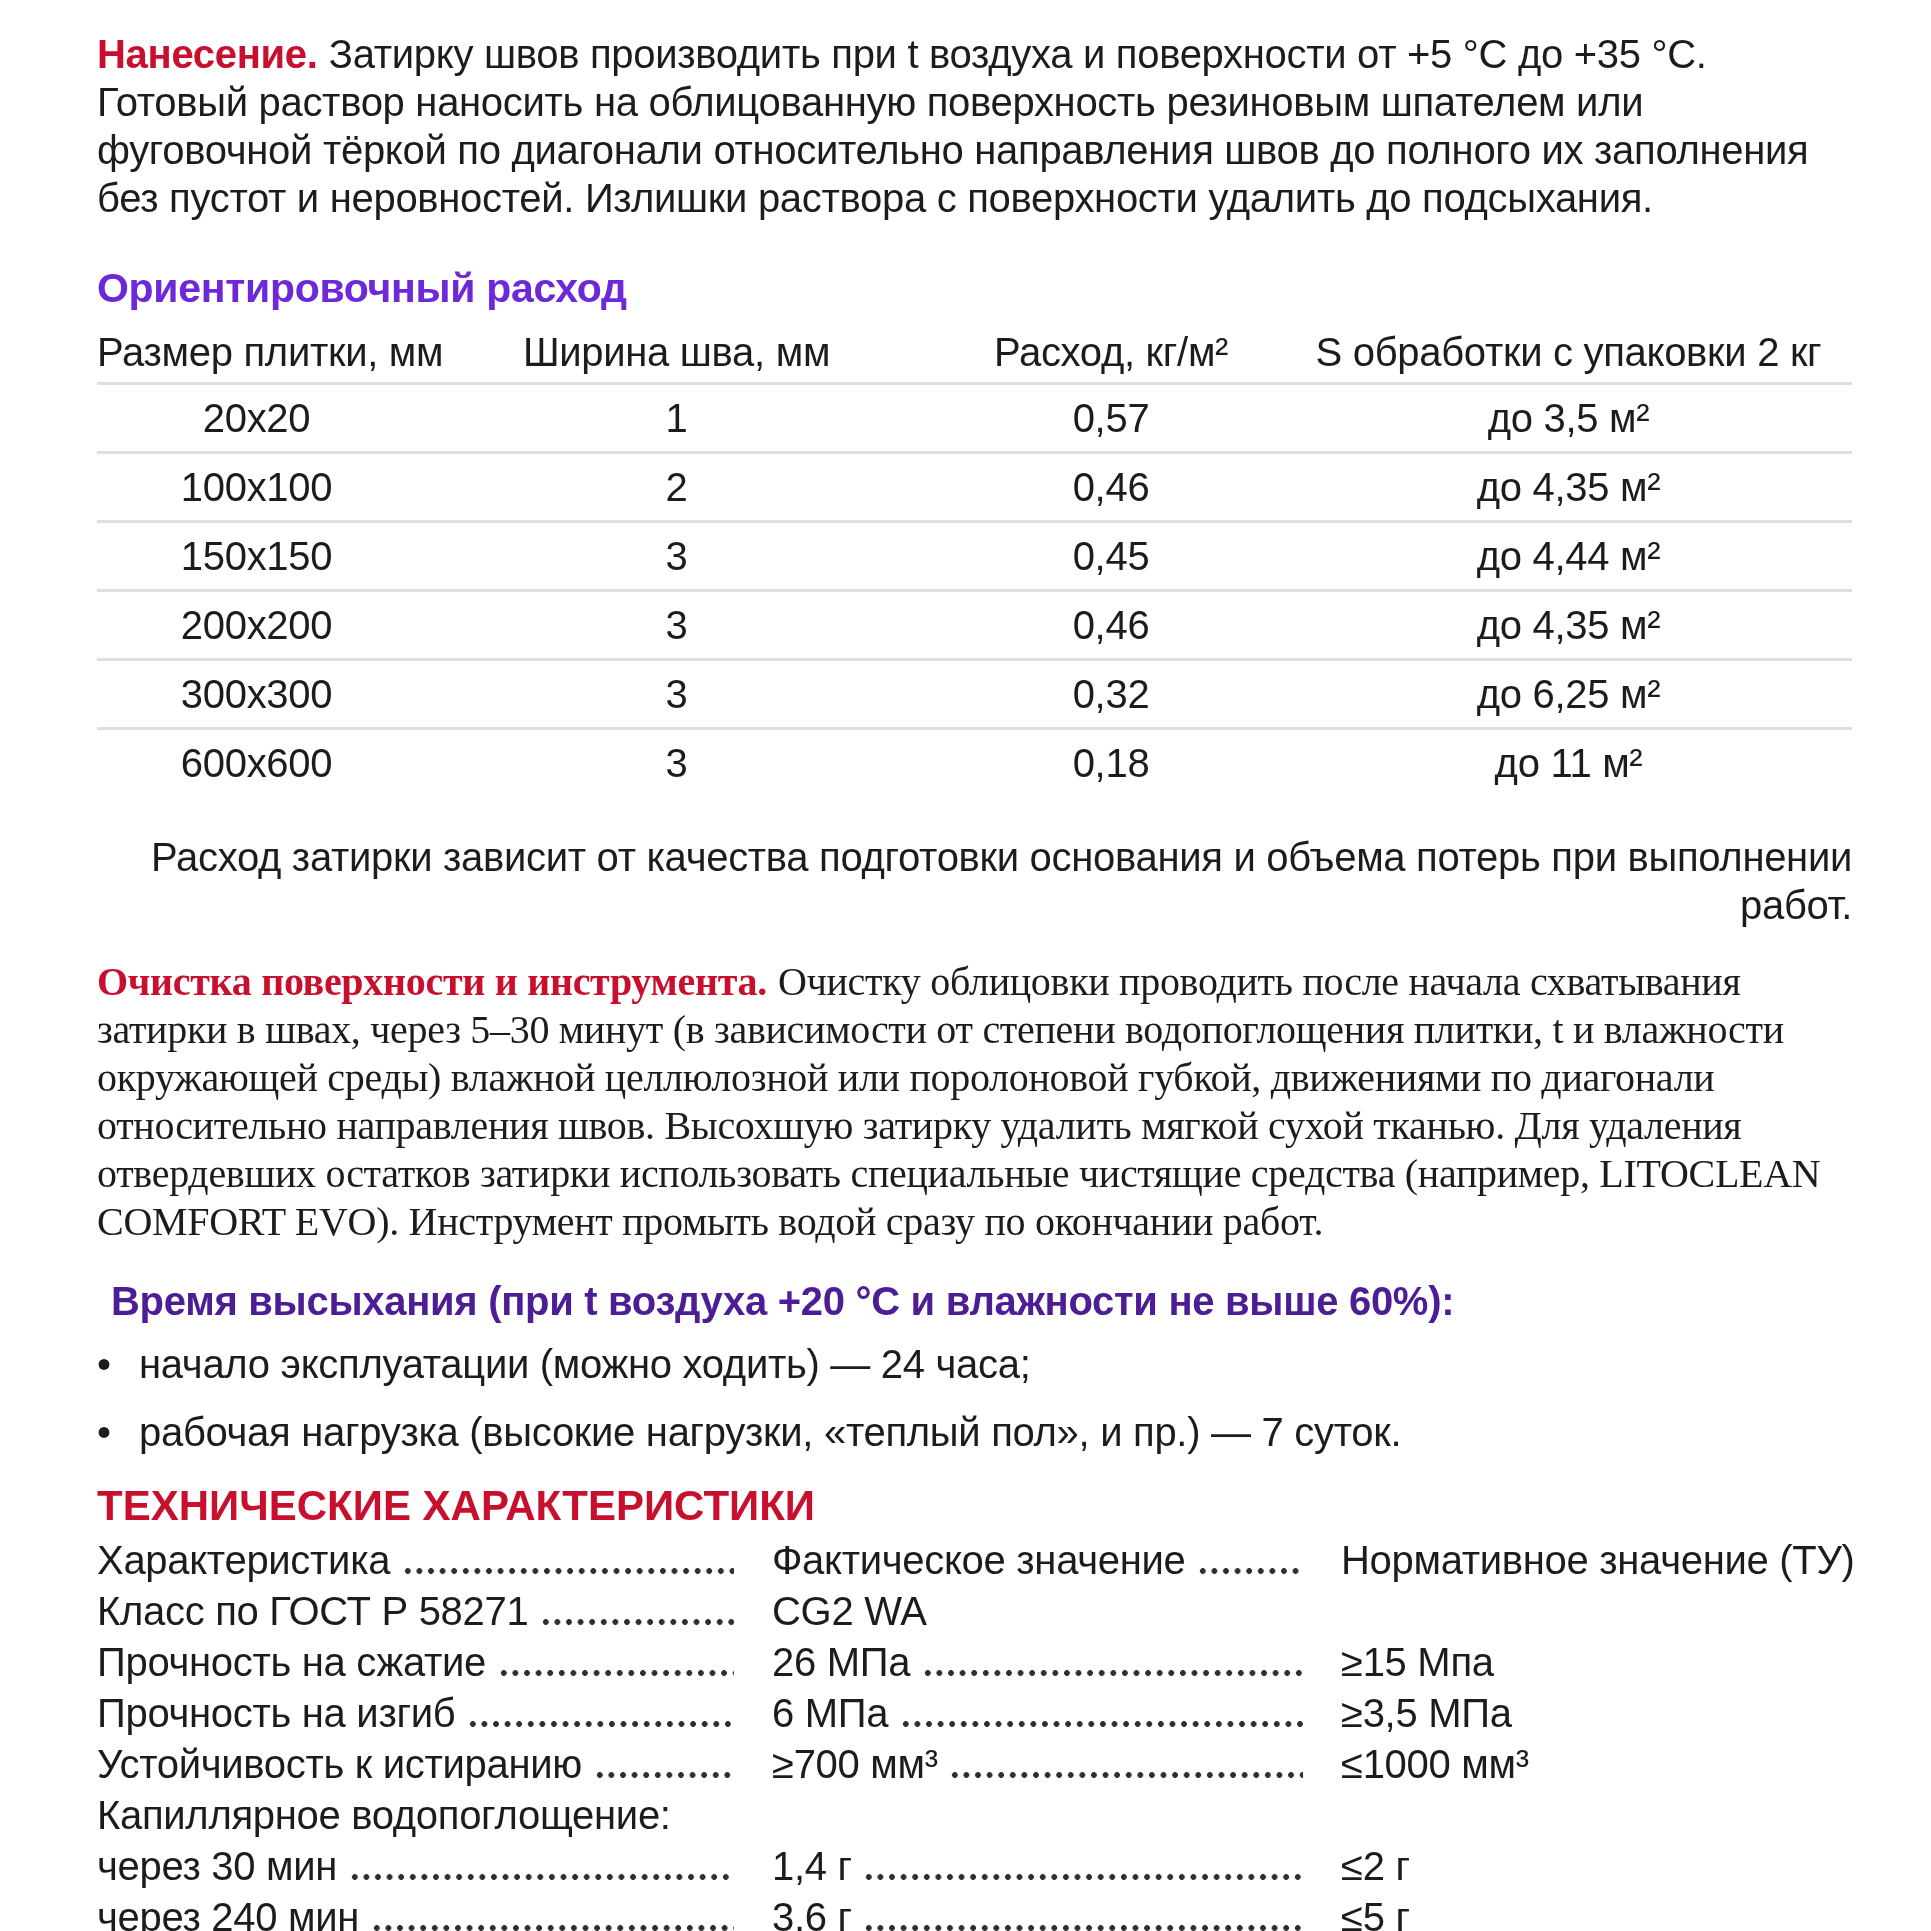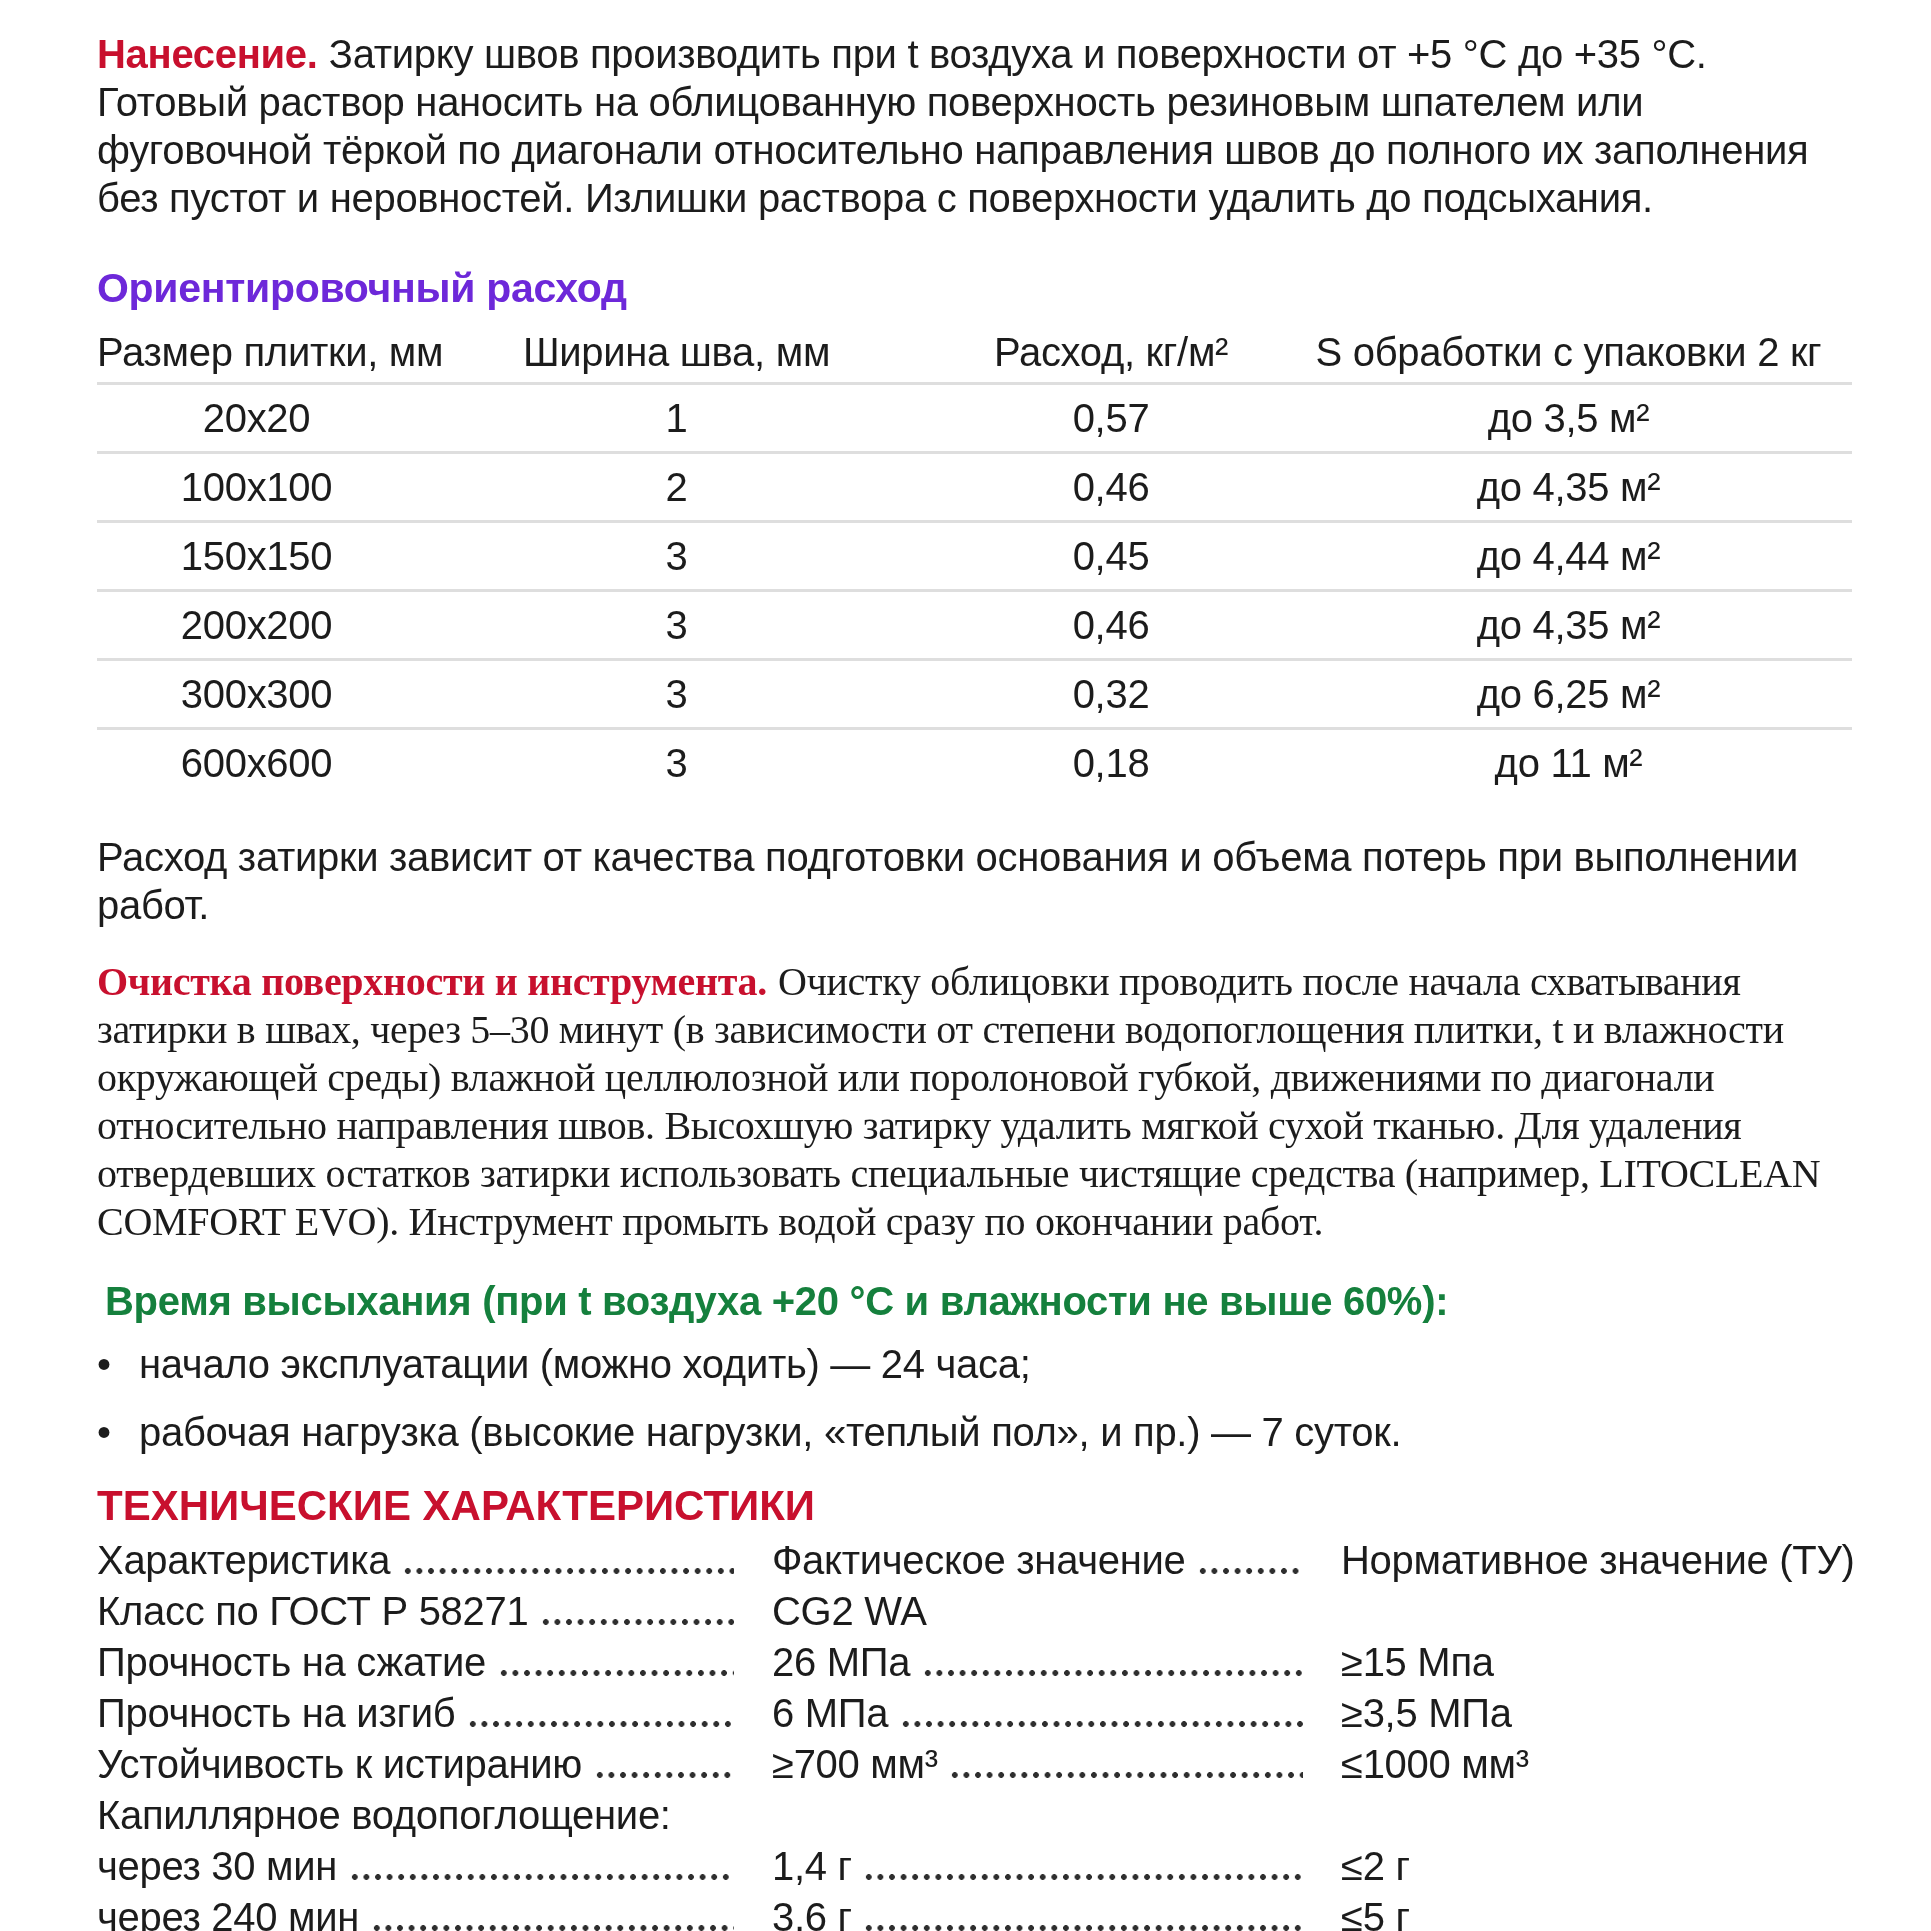--- a/index.html
+++ b/index.html
@@ -31,26 +31,26 @@
     display:grid;grid-template-columns:319px 521px 348px 1fr;
     align-items:center;
   }
   .ct-head{height:54px;border-bottom:3.9px solid #dedede;align-items:end;}
   .ct-head .ct-cell{padding-bottom:11.6px;font-size:40px;}
   .ct-body .ct-row{height:66px;border-bottom:3.9px solid #dedede;}
   .ct-body .ct-row:last-child{border-bottom:none;}
   .ct-cell{text-align:center;white-space:nowrap;}
   .ct-head .ct-cell.c0{text-align:left;}
 
-  .note{margin:37px 0 0 0;}
+  .note{margin:37px 0 0 0;text-align:right;}
   .cleaning{margin:29px 0 4px 0;font-family:Liberation Serif, serif;}
 
   .drying-heading{
-    color:#15803d;font-weight:bold;font-size:40px;line-height:48px;
-    margin:31px 0 0 8px;
+    color:#4c1d95;font-weight:bold;font-size:40px;line-height:48px;
+    margin:31px 0 0 14px;
   }
   .bullet-row{display:flex;margin:15.4px 0 0 0;}
   .bullet-row .dot{width:42px;flex:0 0 42px;}
   .bullet-row + .bullet-row{margin-top:19.3px;}
 
   
   .specs{margin-top:3.9px;}
   .spec-row{
     display:grid;grid-template-columns:647px 541px 1fr;
     height:51px;align-items:center;gap:28px;

